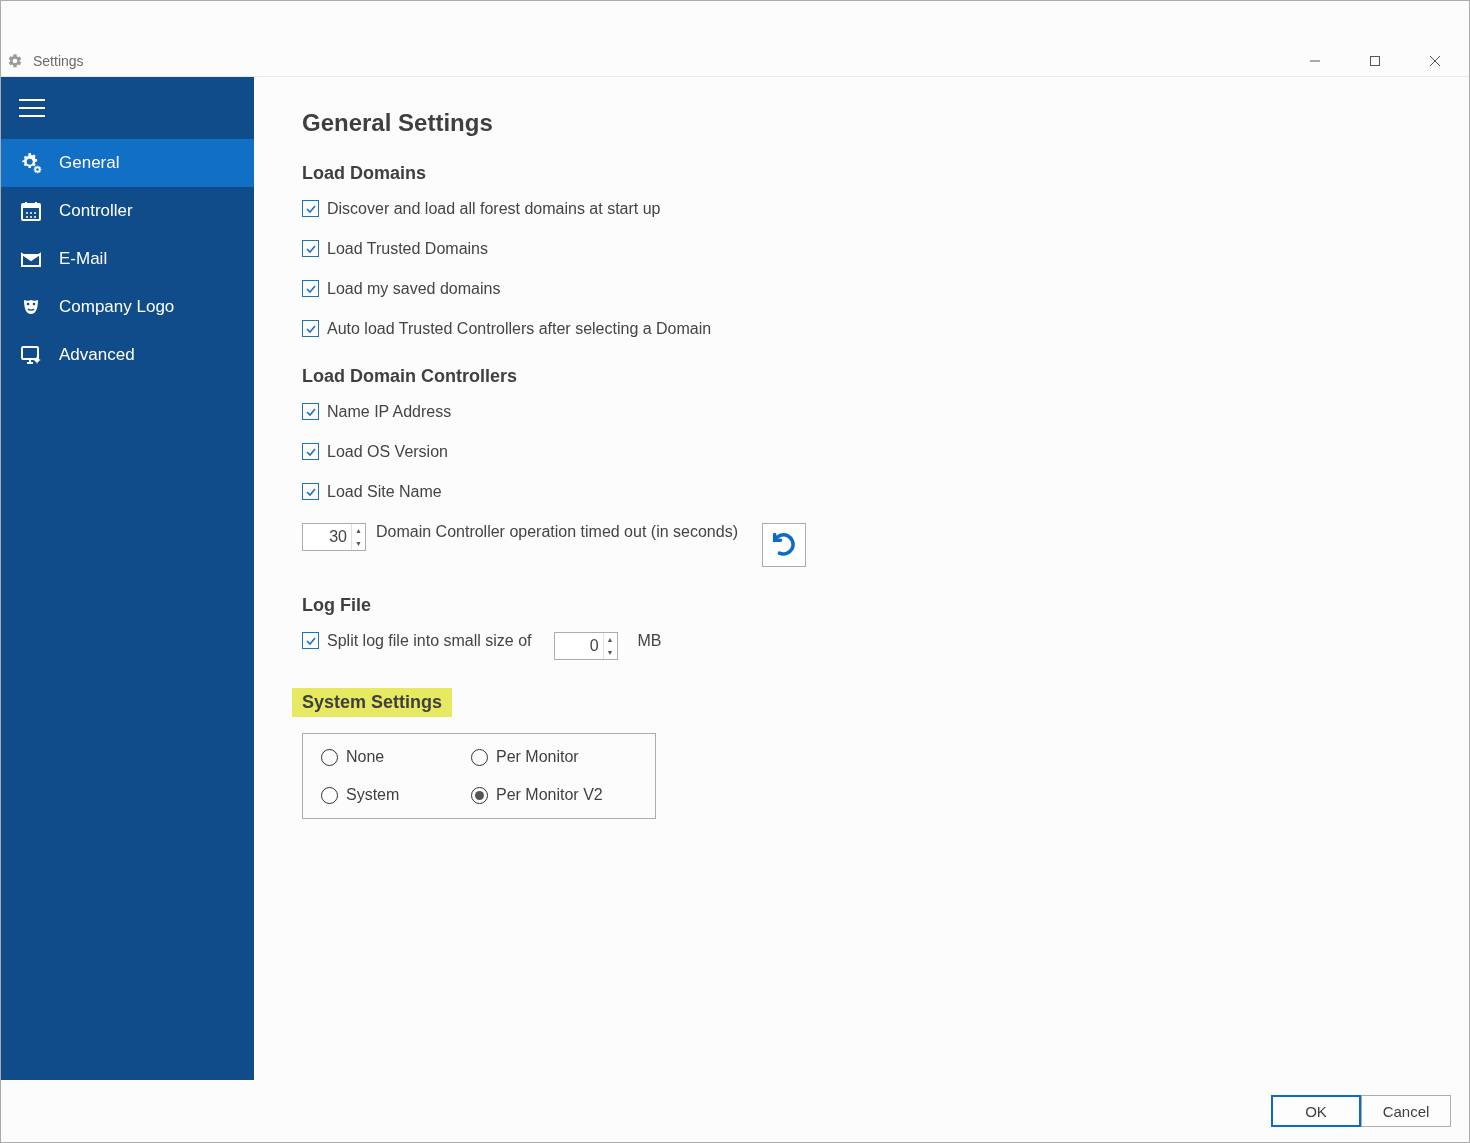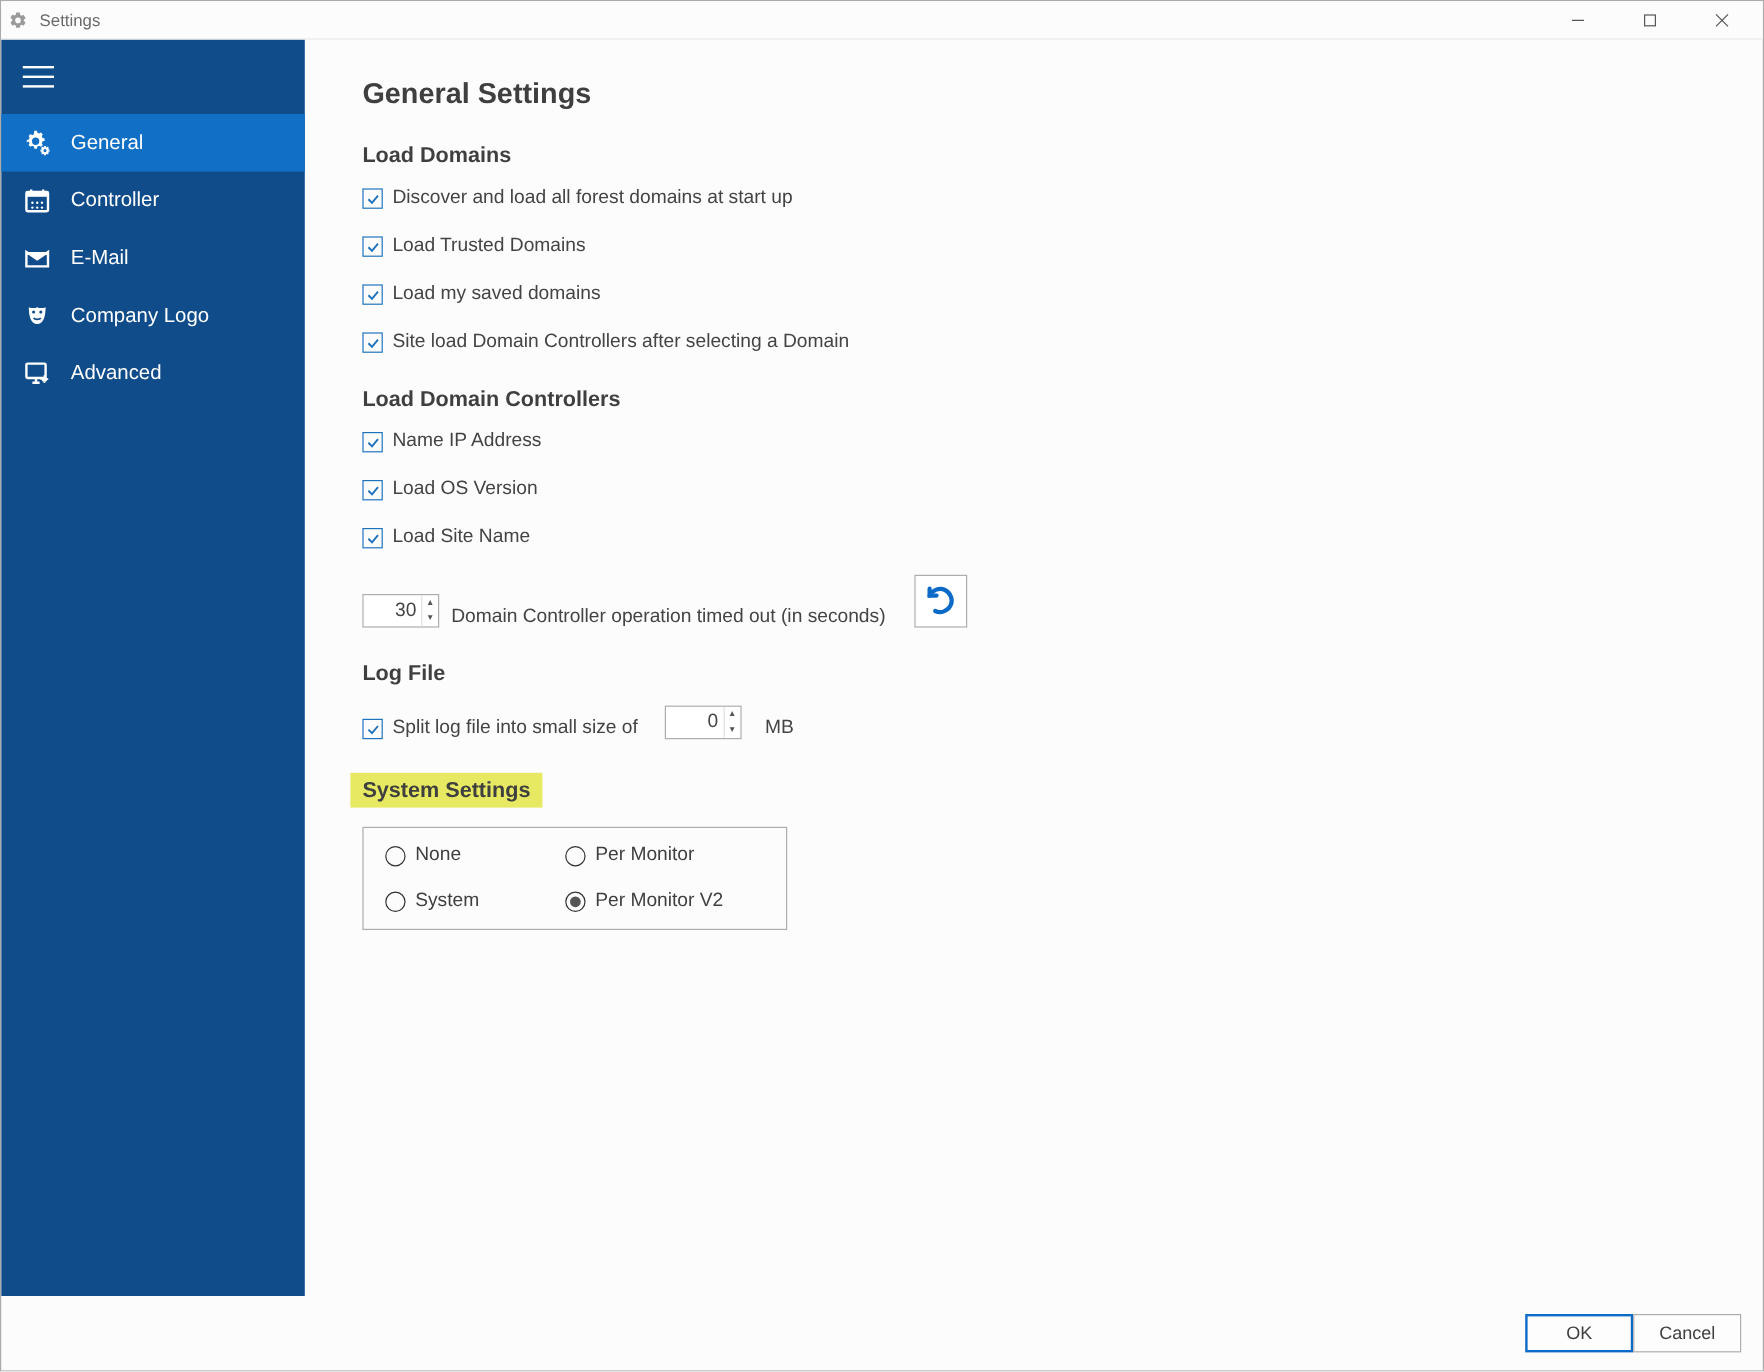--- a/index.html
+++ b/index.html
@@ -1,37 +1,37 @@
 <!DOCTYPE html>
 <html><head>
 <meta charset="utf-8">
 <style>
   * { box-sizing: border-box; }
   html, body { margin: 0; padding: 0; font-family: "Segoe UI", Tahoma, sans-serif; font-size: 15px; color: #3f3f3f; }
   body { background: #fcfcfc; }
   .window { width: 1470px; height: 1143px; border: 1px solid #ababab; background: #fcfcfc; display: flex; flex-direction: column; }
-  .titlebar { height: 32px; background: #fcfcfc; border-bottom: 1px solid #e8e8e8; display: flex; align-items: center; padding: 0 4px; }
+  .titlebar { height: 32px; background: #fcfcfc; border-bottom: 1px solid #e8e8e8; display: flex; align-items: center; padding: 0 4px; margin-top: 44px; }
   .titlebar-icon { width: 20px; height: 20px; margin-right: 8px; display: flex; align-items: center; justify-content: center; }
   .titlebar-title { flex: 0 0 auto; color: #6a6a6a; font-size: 14px; }
   .titlebar-spacer { flex: 1; }
   .titlebar-btn { width: 60px; height: 30px; display: flex; align-items: center; justify-content: center; color: #555; cursor: pointer; }
   .titlebar-btn svg { pointer-events: none; }
   .body { flex: 1; display: flex; overflow: hidden; }
   .sidebar { width: 253px; background: #104c8a; color: #fff; display: flex; flex-direction: column; padding-top: 0; }
   .hamburger { height: 62px; display: flex; align-items: center; padding: 0 18px; cursor: pointer; }
   .hamburger-lines { width: 26px; height: 18px; display:flex; flex-direction:column; justify-content:space-between; }
   .hamburger-lines span { display:block; height:2px; background:#fff; }
   .nav-item { height: 48px; display: flex; align-items: center; padding: 0 16px; cursor: pointer; font-size: 17px; }
   .nav-item.active { background: #116fc6; }
   .nav-icon { width: 28px; height: 28px; margin-right: 14px; display:flex; align-items:center; justify-content:center; }
   .content { flex: 1; padding: 32px 34px 8px 48px; overflow-y: auto; }
   h1.page-title { font-size: 24px; font-weight: 700; color: #3f3f3f; margin: 0 0 26px 0; }
   h2.section { font-size: 18px; font-weight: 700; color: #3f3f3f; margin: 0 0 16px 0; }
   h2.section.highlight { background: #e6e961; display: inline-block; padding: 4px 10px 4px 0; margin-left: -10px; padding-left: 10px;}
-  .row { display: flex; align-items: flex-end; margin-bottom: 22px; font-size: 16px; color: #444; }
+  .row { display: flex; align-items: flex-start; margin-bottom: 22px; font-size: 16px; color: #444; }
   .row.last-in-group { margin-bottom: 28px; }
   .chk { width: 17px; height: 17px; border: 1px solid #1e73be; margin-right: 8px; display:flex; align-items:center; justify-content:center; cursor:pointer; flex-shrink:0;}
   .chk svg { display:block; }
   .num-input { width: 64px; height: 28px; border: 1px solid #adadad; display:flex; align-items:center; background:#fff; margin-right: 10px; }
   .num-input .val { flex:1; text-align:right; padding-right:4px; font-size:16px; }
   .num-input .spinners { width:14px; display:flex; flex-direction:column; border-left:1px solid #e0e0e0; }
   .num-input .spinners div { height:13px; display:flex; align-items:center; justify-content:center; font-size:7px; color:#555; cursor:pointer; }
   .reset-btn { width:44px; height:44px; border:1px solid #adadad; margin-left:24px; display:flex;align-items:center;justify-content:center; cursor:pointer; background:#fff;}
   .dpi-text { font-size:16px; color:#3f3f3f; margin-bottom:14px; }
   .radio-group { border:1px solid #adadad; padding: 14px 18px; display:grid; grid-template-columns: 150px 180px; row-gap:20px; width:354px;}
@@ -172,21 +172,21 @@
             </svg>
           </span>
         <span>Load my saved domains</span>
       </div>
       <div class="row last-in-group">
         <span class="chk">
             <svg width="12" height="12" viewBox="0 0 12 12">
               <polyline points="2,6 5,9 10,3" fill="none" stroke="#1e73be" stroke-width="1.6"></polyline>
             </svg>
           </span>
-        <span>Site load Domain Controllers after selecting a Domain</span>
+        <span>Auto load Trusted Controllers after selecting a Domain</span>
       </div>
 
       <h2 class="section">Load Domain Controllers</h2>
       <div class="row">
         <span class="chk">
             <svg width="12" height="12" viewBox="0 0 12 12">
               <polyline points="2,6 5,9 10,3" fill="none" stroke="#1e73be" stroke-width="1.6"></polyline>
             </svg>
           </span>
         <span>Name IP Address</span>

